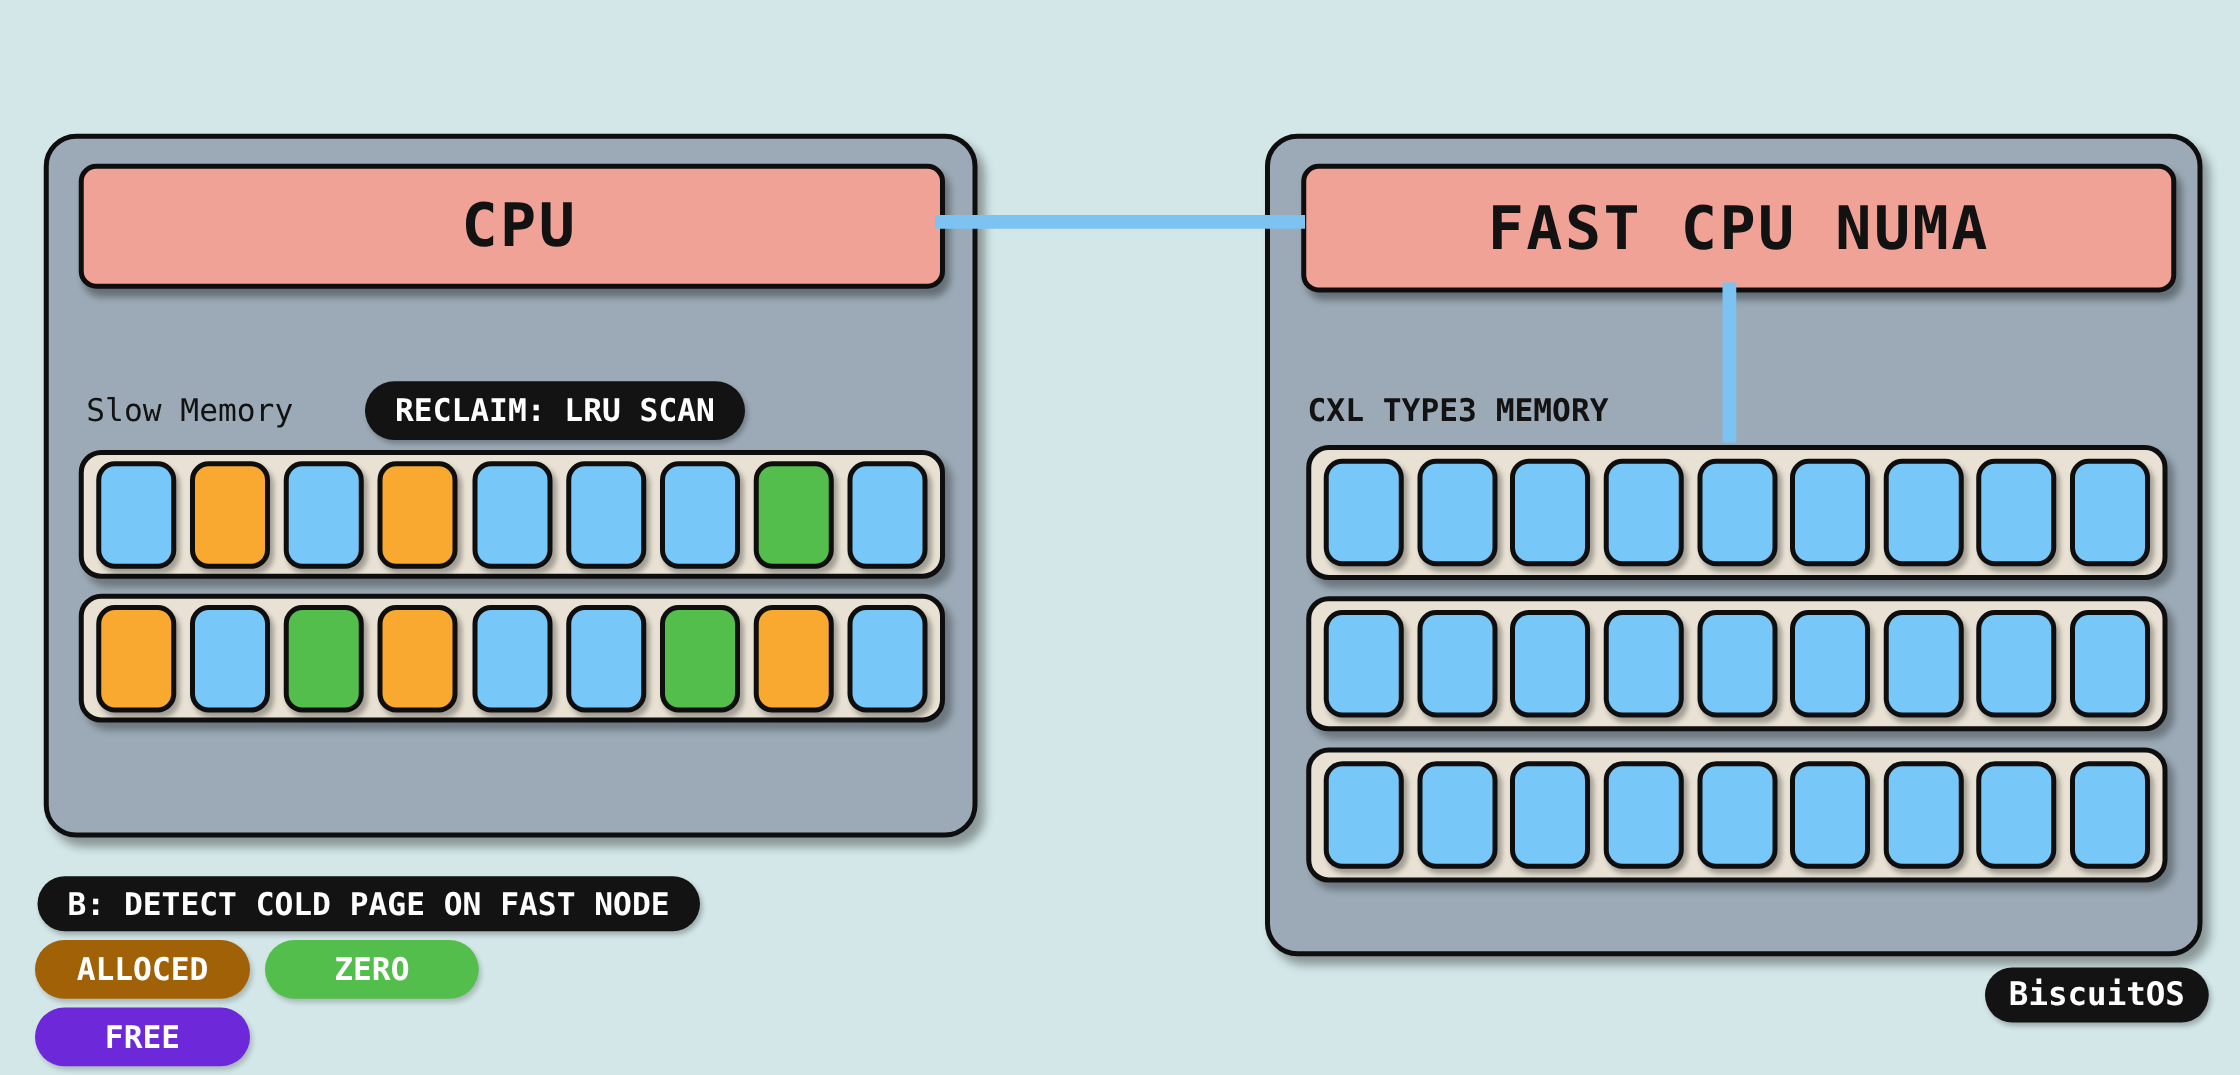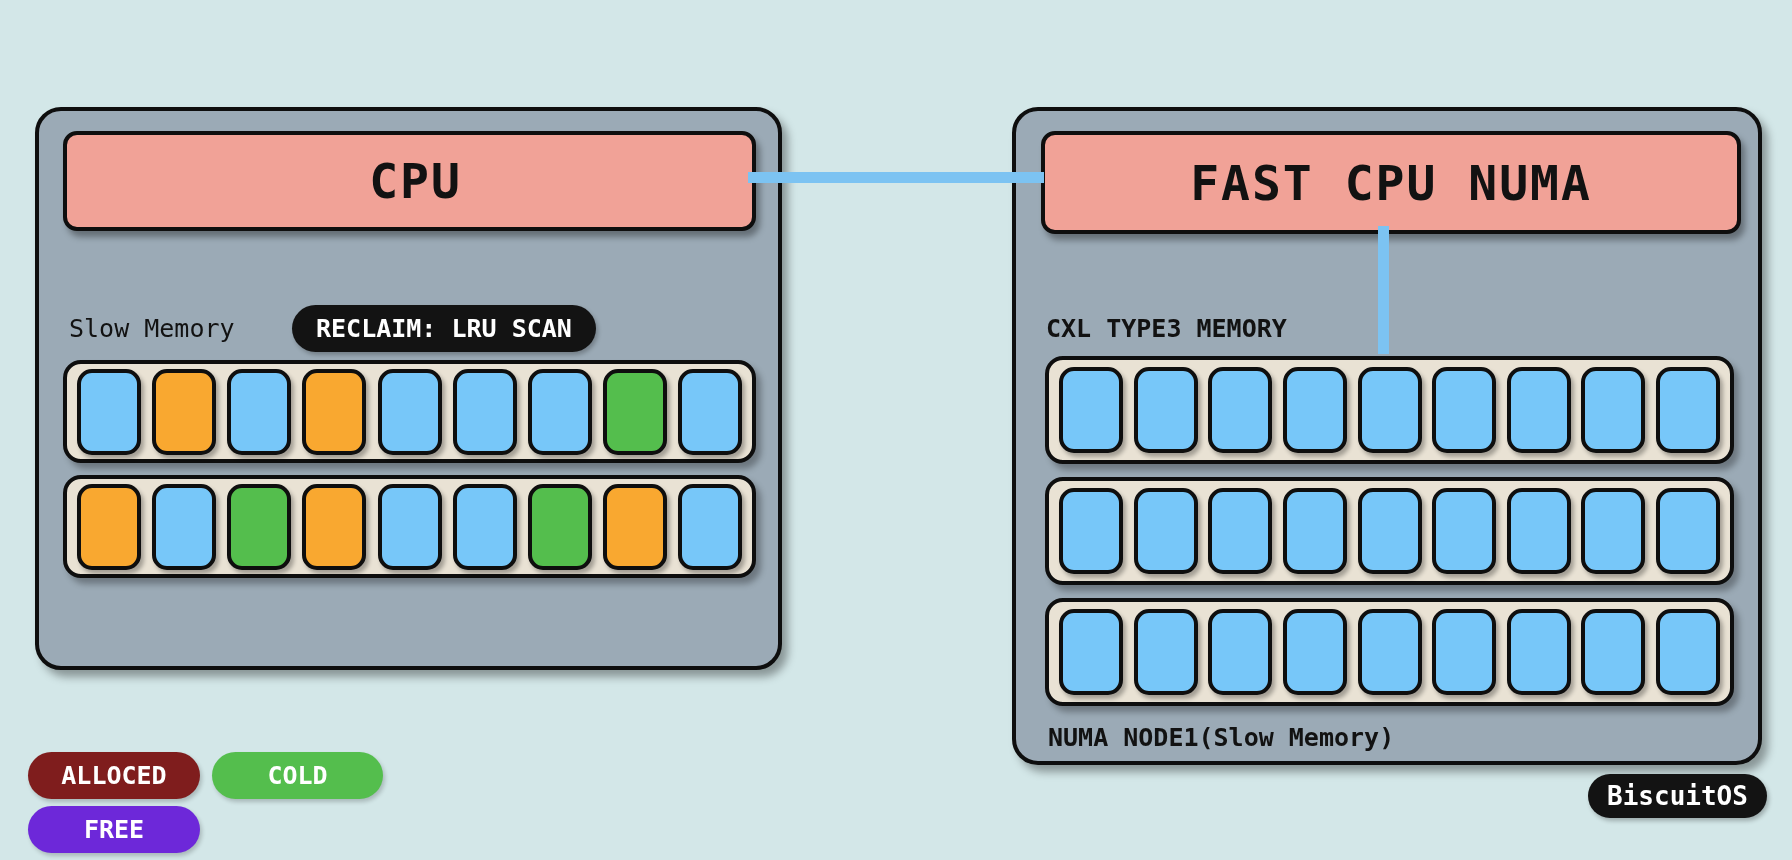--- a/index.html
+++ b/index.html
@@ -143,23 +143,23 @@
         <div class="cell" style="background: rgb(119, 199, 249);"></div>
         <div class="cell" style="background: rgb(119, 199, 249);"></div>
         <div class="cell" style="background: rgb(119, 199, 249);"></div>
         <div class="cell" style="background: rgb(119, 199, 249);"></div>
         <div class="cell" style="background: rgb(119, 199, 249);"></div>
         <div class="cell" style="background: rgb(119, 199, 249);"></div>
         <div class="cell" style="background: rgb(119, 199, 249);"></div>
         <div class="cell" style="background: rgb(119, 199, 249);"></div>
         <div class="cell" style="background: rgb(119, 199, 249);"></div>
       </div>
-    <div class="side-label node-label">NUMA NODE1(Slow Memory)</div>
   </section>
 
+  <div class="pill detect">B: DETECT COLD PAGE ON FAST NODE</div>
 
-  <div class="legend-pill lg-alloced" style="background: #7f1d1d;">ALLOCED</div>
-  <div class="legend-pill lg-cold" style="background: rgb(84, 190, 77);">COLD</div>
+  <div class="legend-pill lg-alloced" style="background: #a16207;">ALLOCED</div>
+  <div class="legend-pill lg-cold" style="background: rgb(84, 190, 77);">ZERO</div>
   <div class="legend-pill lg-free" style="background: #6d28d9;">FREE</div>
 
   <div class="pill brand">BiscuitOS</div>
 
 </div>
 
 </body></html>

